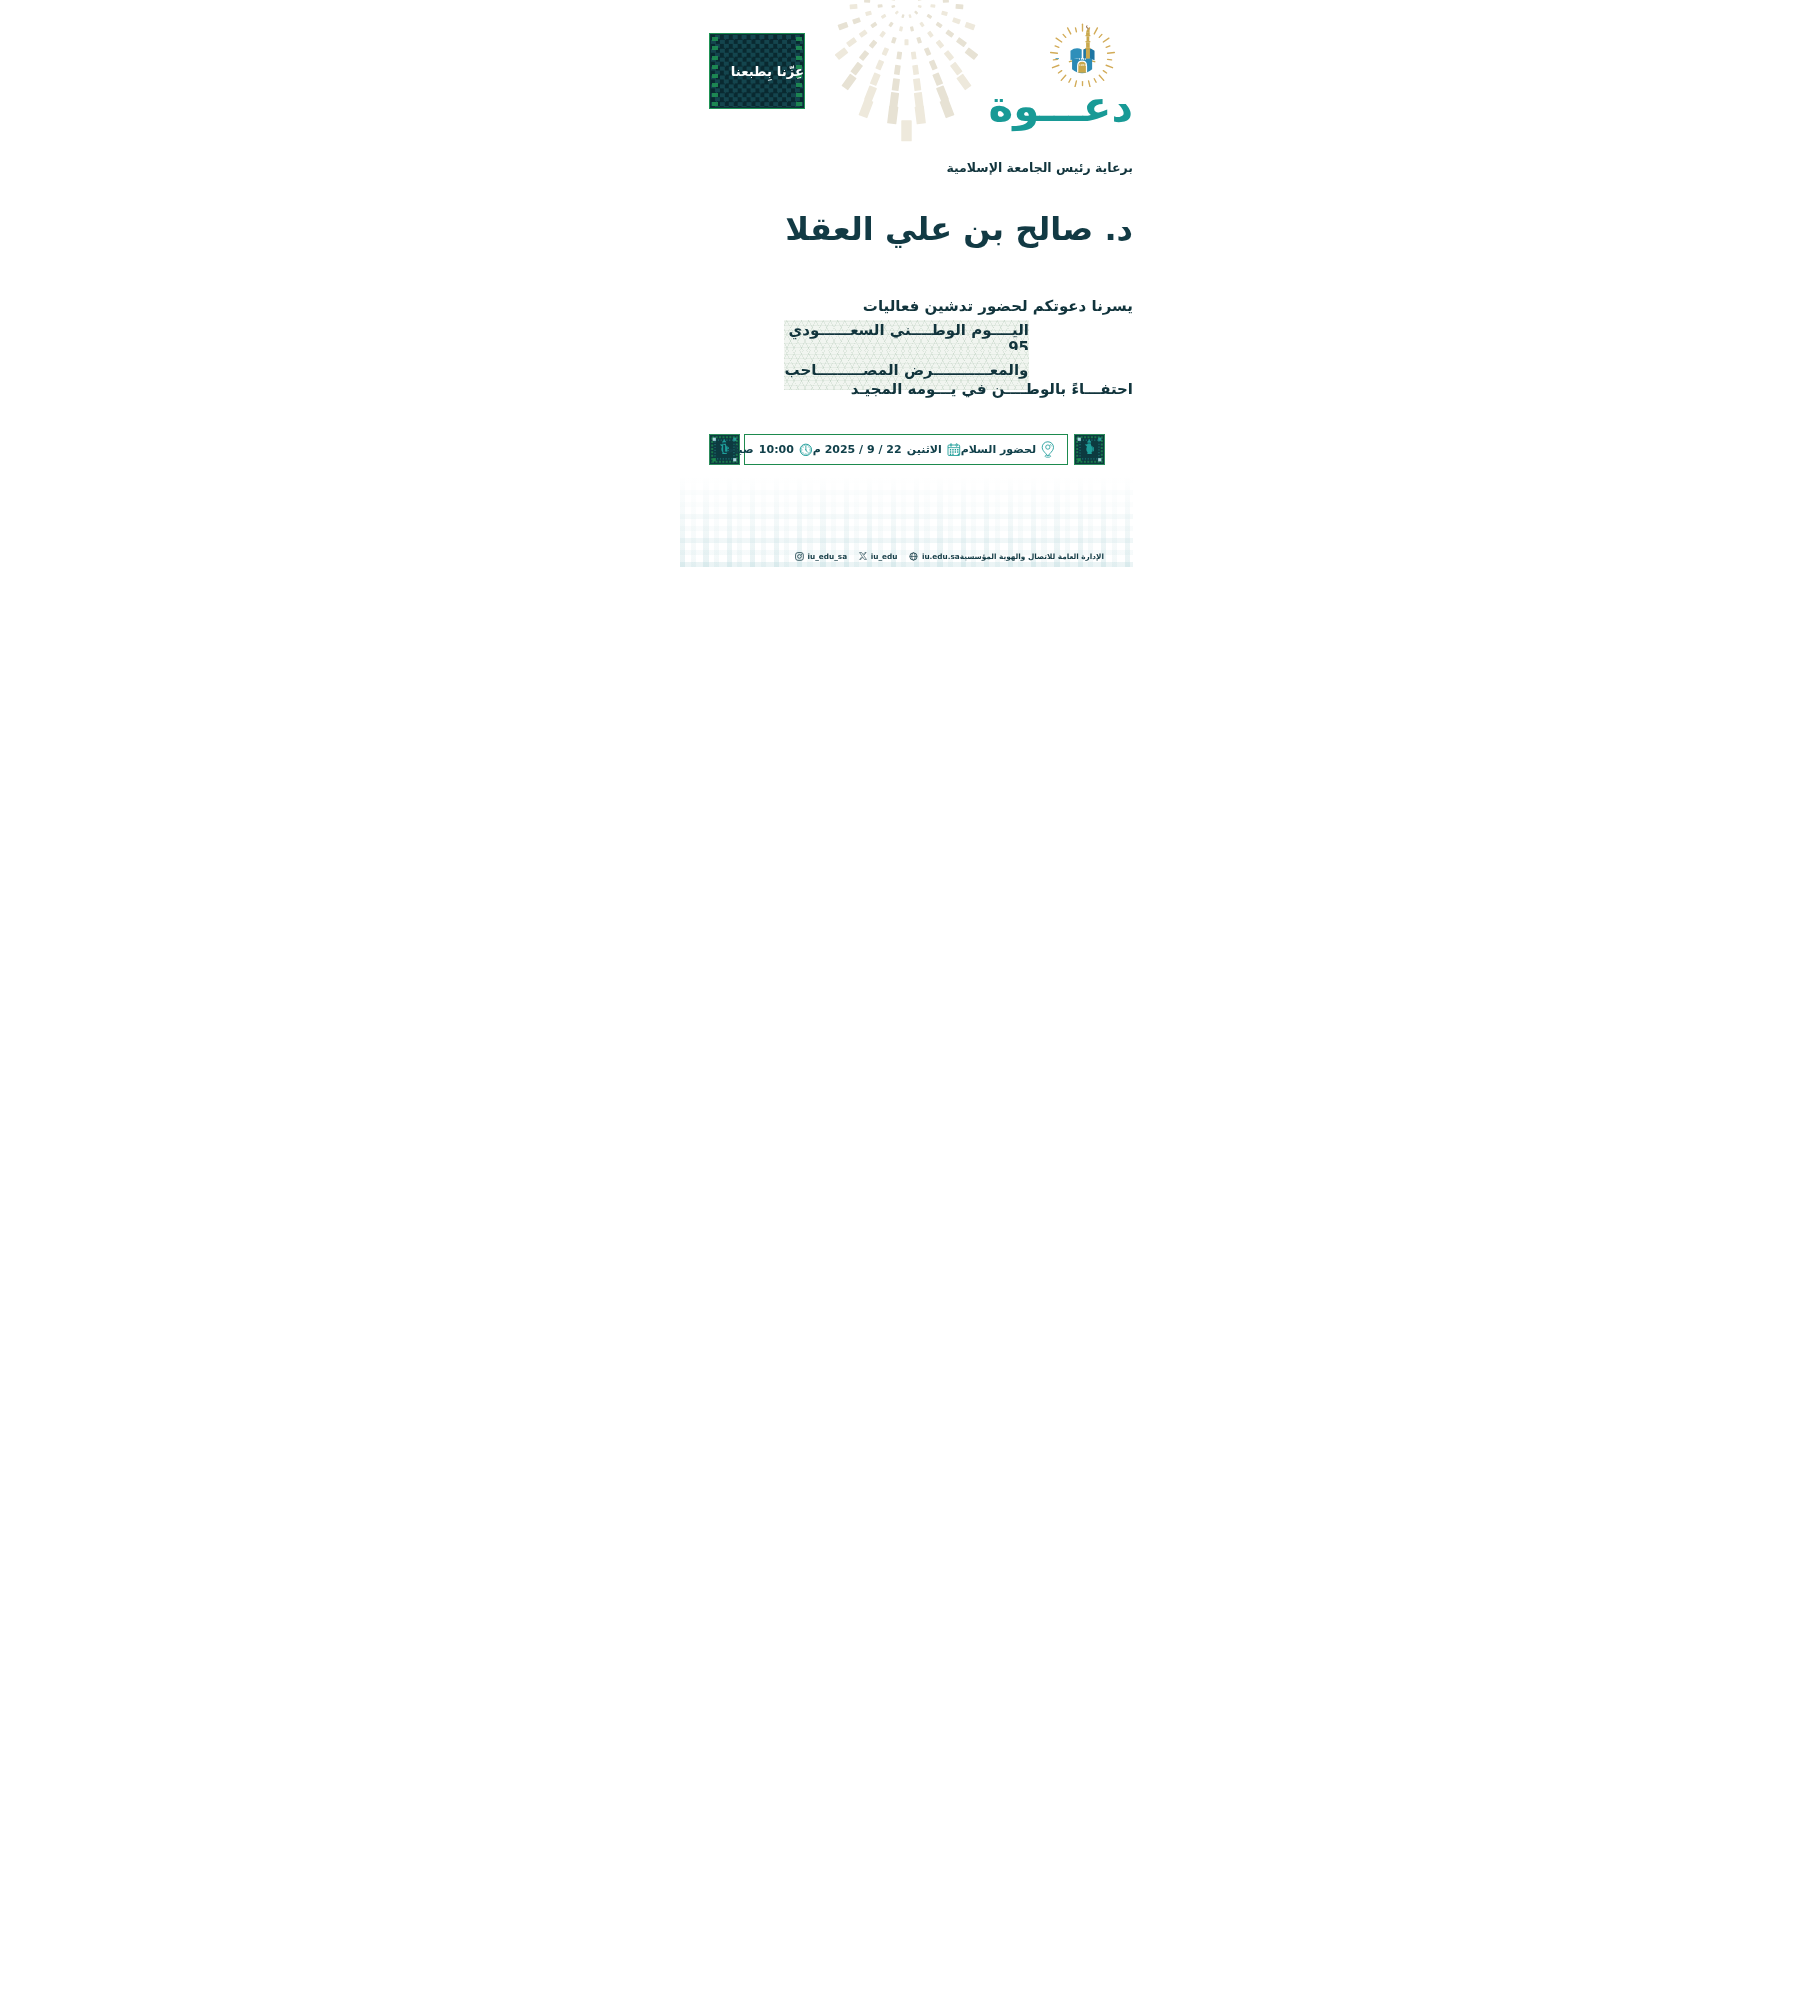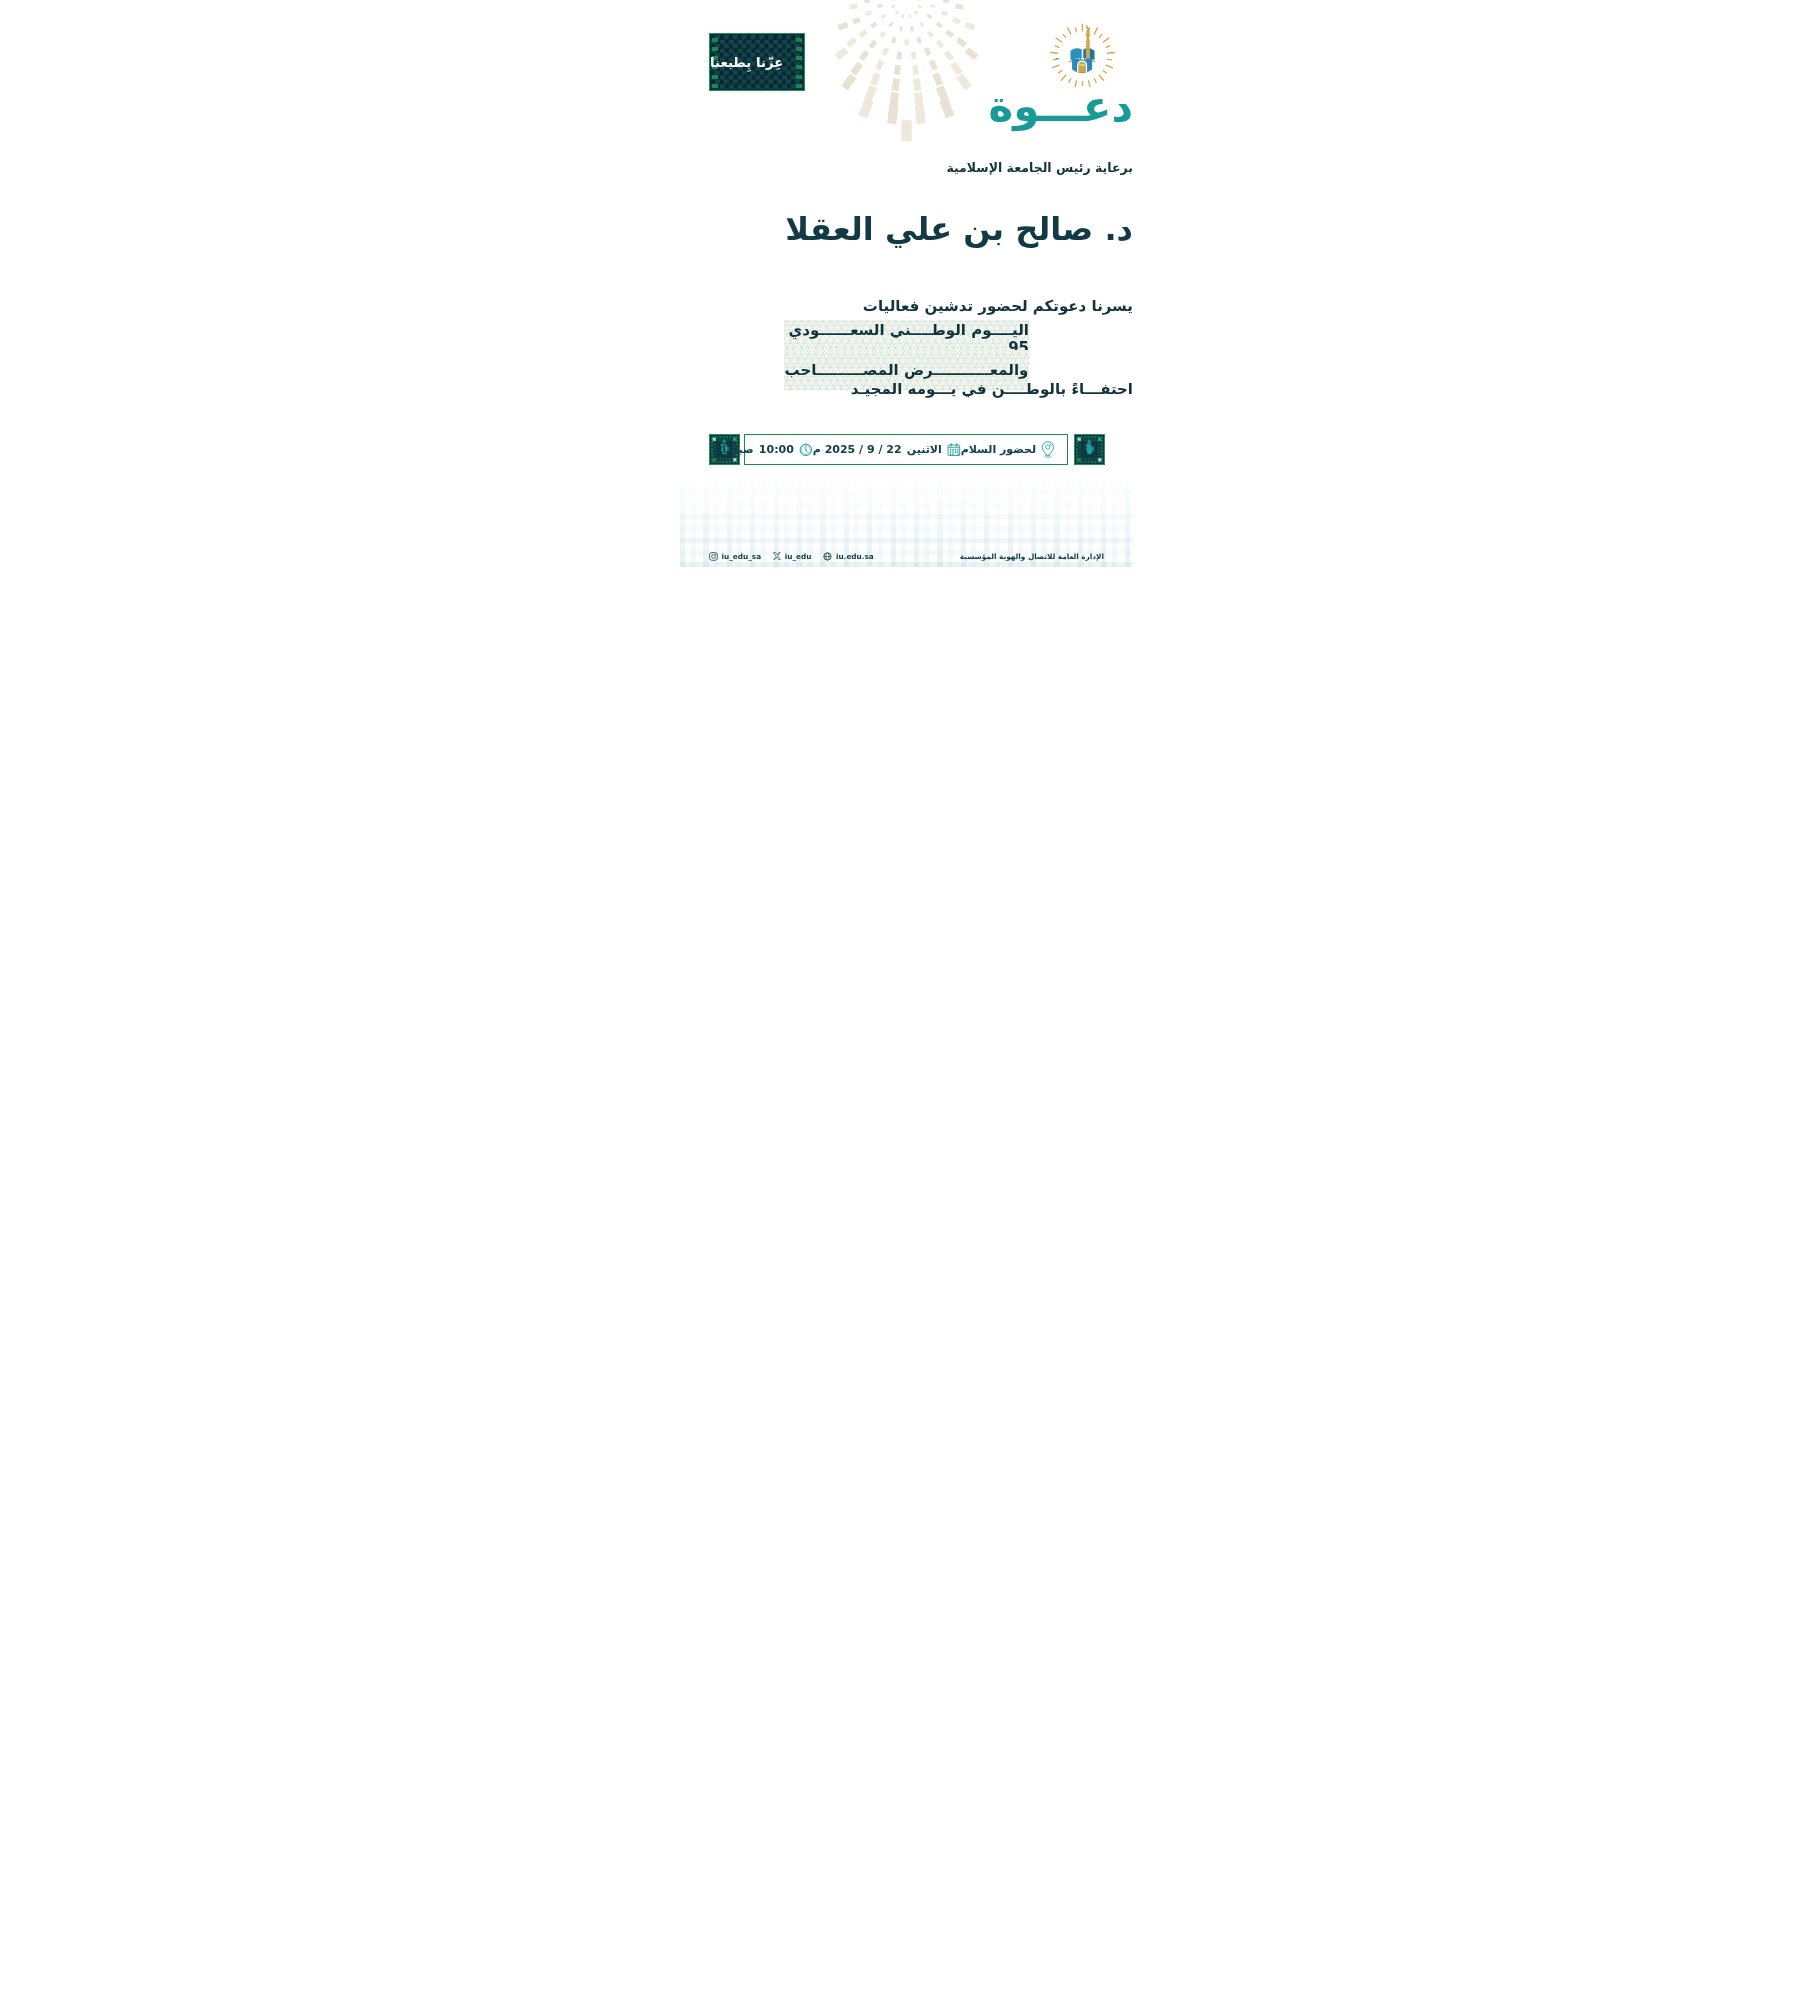--- a/index.html
+++ b/index.html
@@ -4,22 +4,22 @@
 <style>
   html,body{margin:0;padding:0;background:#ffffff;}
   .poster{
     position:relative;width:453px;height:567px;overflow:hidden;background:#ffffff;
     font-family:"DejaVu Sans",sans-serif;margin:0 auto;
   }
   
   #burst{position:absolute;left:132px;top:-13.7px;z-index:0;}
   
   .badge{
-    position:absolute;left:29px;top:33px;width:96px;height:58px;box-sizing:border-box;
-    background:#0c3037;border:1.2px solid #1f9455;display:flex;align-items:center;justify-content:flex-start;z-index:2;
+    position:absolute;left:29px;top:33px;width:96px;height:76px;box-sizing:border-box;
+    background:#0c3037;border:1.2px solid #1f9455;display:flex;align-items:center;justify-content:flex-end;z-index:2;
   }
   .badge .checker{
     position:absolute;inset:0.8px;
     background:repeating-conic-gradient(rgba(20,70,79,.95) 0% 25%, rgba(9,41,48,.95) 0% 50%) 0 0/8.9px 8.9px;
   }
   .badge .dash{
     position:absolute;top:2px;bottom:2px;width:6px;
     background:repeating-linear-gradient(0deg,#1f9455 0 4px,transparent 4px 9.3px);
     opacity:.85;
   }
@@ -48,21 +48,21 @@
   
   .infobar{
     position:absolute;top:434px;left:64px;width:324px;height:31px;box-sizing:border-box;
     background:#fff;border:0.8px solid #1d8a4e;display:flex;align-items:center;justify-content:space-between;
     padding:0 12px;direction:rtl;z-index:2;
   }
   .info-group{display:flex;align-items:center;gap:5.2px;font-weight:bold;font-size:11px;color:#11404a;white-space:nowrap;}
   .cap{position:absolute;top:434px;width:31px;height:31px;z-index:2;}
   .cap.left{left:29px;} .cap.right{left:394px;}
   
-  .footer{position:absolute;left:29px;right:29px;bottom:6.4px;display:flex;justify-content:space-between;align-items:center;z-index:3;}
+  .footer{position:absolute;left:29px;right:29px;bottom:6.4px;display:flex;justify-content:flex-end;align-items:center;z-index:3;}
   .socials{display:flex;gap:12px;align-items:center;direction:ltr;font-size:7.3px;font-weight:600;color:#123a44;}
   .social{display:flex;gap:3.6px;align-items:center;}
   .dept{font-size:7.3px;font-weight:bold;color:#123a44;direction:rtl;}
   
   .mosaic{
     position:absolute;left:0;right:0;bottom:0;height:91px;z-index:0;
     background:
       repeating-linear-gradient(90deg, rgba(163,205,210,.25) 0 5.2px, transparent 5.2px 10.5px, rgba(163,205,210,.13) 10.5px 15.7px, transparent 15.7px 23.4px),
       repeating-linear-gradient(0deg, rgba(163,205,210,.22) 0 5.2px, transparent 5.2px 12px, rgba(163,205,210,.11) 12px 17.3px, transparent 17.3px 24px);
   }

